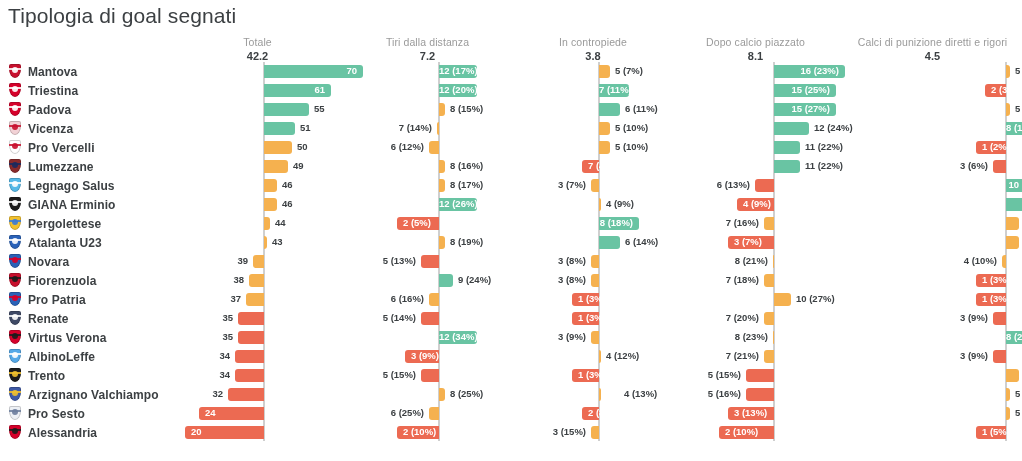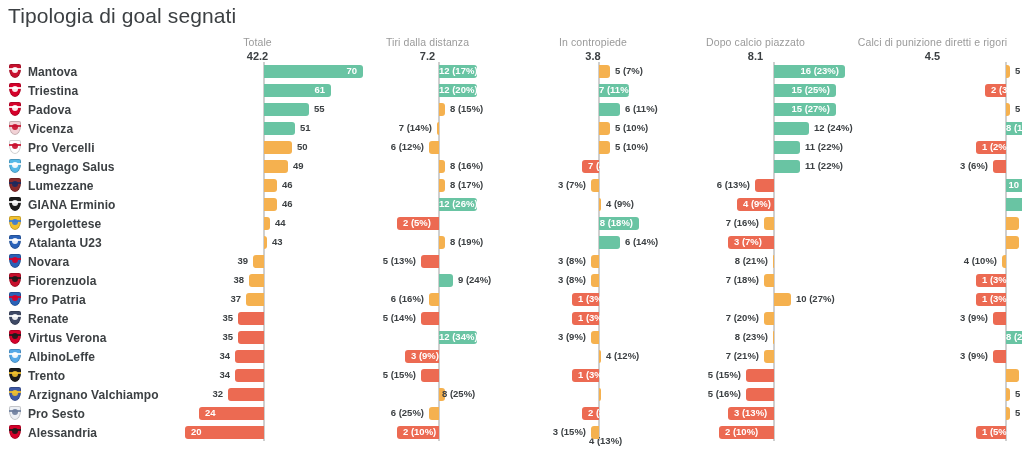--- a/index.html
+++ b/index.html
@@ -121,33 +121,33 @@
       <div class="team-row">
         <span class="crest">
           <span class="shield" style="background:#ffffff;border:1px solid rgba(0,0,0,.18)"></span>
           <span class="bar1" style="background:#c8102e;opacity:.85"></span>
           <span class="inner" style="background:#c8102e;opacity:.9"></span>
         </span>
         <span class="team-name">Pro Vercelli</span>
       </div>
       <div class="team-row">
         <span class="crest">
-          <span class="shield" style="background:#55b9e8;border:1px solid rgba(0,0,0,.18)"></span>
-          <span class="bar1" style="background:#ffffff;opacity:.85"></span>
-          <span class="inner" style="background:#ffffff;opacity:.9"></span>
-        </span>
-        <span class="team-name">Legnago Salus</span>
-      </div>
-      <div class="team-row">
-        <span class="crest">
           <span class="shield" style="background:#8a2a2a;border:1px solid rgba(0,0,0,.18)"></span>
           <span class="bar1" style="background:#1b2a5e;opacity:.85"></span>
           <span class="inner" style="background:#1b2a5e;opacity:.9"></span>
         </span>
         <span class="team-name">Lumezzane</span>
+      </div>
+      <div class="team-row">
+        <span class="crest">
+          <span class="shield" style="background:#55b9e8;border:1px solid rgba(0,0,0,.18)"></span>
+          <span class="bar1" style="background:#ffffff;opacity:.85"></span>
+          <span class="inner" style="background:#ffffff;opacity:.9"></span>
+        </span>
+        <span class="team-name">Legnago Salus</span>
       </div>
       <div class="team-row">
         <span class="crest">
           <span class="shield" style="background:#1c1c1c;border:1px solid rgba(0,0,0,.18)"></span>
           <span class="bar1" style="background:#ffffff;opacity:.85"></span>
           <span class="inner" style="background:#ffffff;opacity:.9"></span>
         </span>
         <span class="team-name">GIANA Erminio</span>
       </div>
       <div class="team-row">
@@ -408,21 +408,21 @@
           <div class="bar-row">
             <div class="bar neg" style="background: rgb(236, 106, 82); width: 34px; left: 60px;"></div>
             <div class="vlabel inside" style="left: 66px; text-align: left;">3 (9%)</div>
           </div>
           <div class="bar-row">
             <div class="bar neg" style="background: rgb(236, 106, 82); width: 18px; left: 76px;"></div>
             <div class="vlabel outside" style="left: 0px; width: 71px; text-align: right;">5 (15%)</div>
           </div>
           <div class="bar-row">
             <div class="bar pos" style="background: rgb(245, 177, 79); width: 6px; left: 94px;"></div>
-            <div class="vlabel outside" style="left: 97px; text-align: center;">8 (25%)</div>
+            <div class="vlabel outside" style="left: 105px; text-align: center;">8 (25%)</div>
           </div>
           <div class="bar-row">
             <div class="bar neg" style="background: rgb(245, 177, 79); width: 10px; left: 84px;"></div>
             <div class="vlabel outside" style="left: 0px; width: 79px; text-align: right;">6 (25%)</div>
           </div>
           <div class="bar-row">
             <div class="bar neg" style="background: rgb(236, 106, 82); width: 42px; left: 52px;"></div>
             <div class="vlabel inside" style="left: 58px; text-align: left;">2 (10%)</div>
           </div>
         </div>
@@ -497,21 +497,21 @@
           <div class="bar-row">
             <div class="bar pos" style="background: rgb(245, 177, 79); width: 2px; left: 86px;"></div>
             <div class="vlabel outside" style="left: 93px; text-align: left;">4 (12%)</div>
           </div>
           <div class="bar-row">
             <div class="bar neg" style="background: rgb(236, 106, 82); width: 27px; left: 59px;"></div>
             <div class="vlabel inside" style="left: 65px; text-align: left;">1 (3%)</div>
           </div>
           <div class="bar-row">
             <div class="bar pos" style="background: rgb(245, 177, 79); width: 2px; left: 86px;"></div>
-            <div class="vlabel outside" style="left: 76px; text-align: left; margin-top: 47px;">4 (13%)</div>
+            <div class="vlabel outside" style="left: 111px; text-align: left;">4 (13%)</div>
           </div>
           <div class="bar-row">
             <div class="bar neg" style="background: rgb(236, 106, 82); width: 17px; left: 69px;"></div>
             <div class="vlabel inside" style="left: 75px; text-align: left;">2 (8%)</div>
           </div>
           <div class="bar-row">
             <div class="bar neg" style="background: rgb(245, 177, 79); width: 8px; left: 78px;"></div>
             <div class="vlabel outside" style="left: 0px; width: 73px; text-align: right;">3 (15%)</div>
           </div>
         </div>

